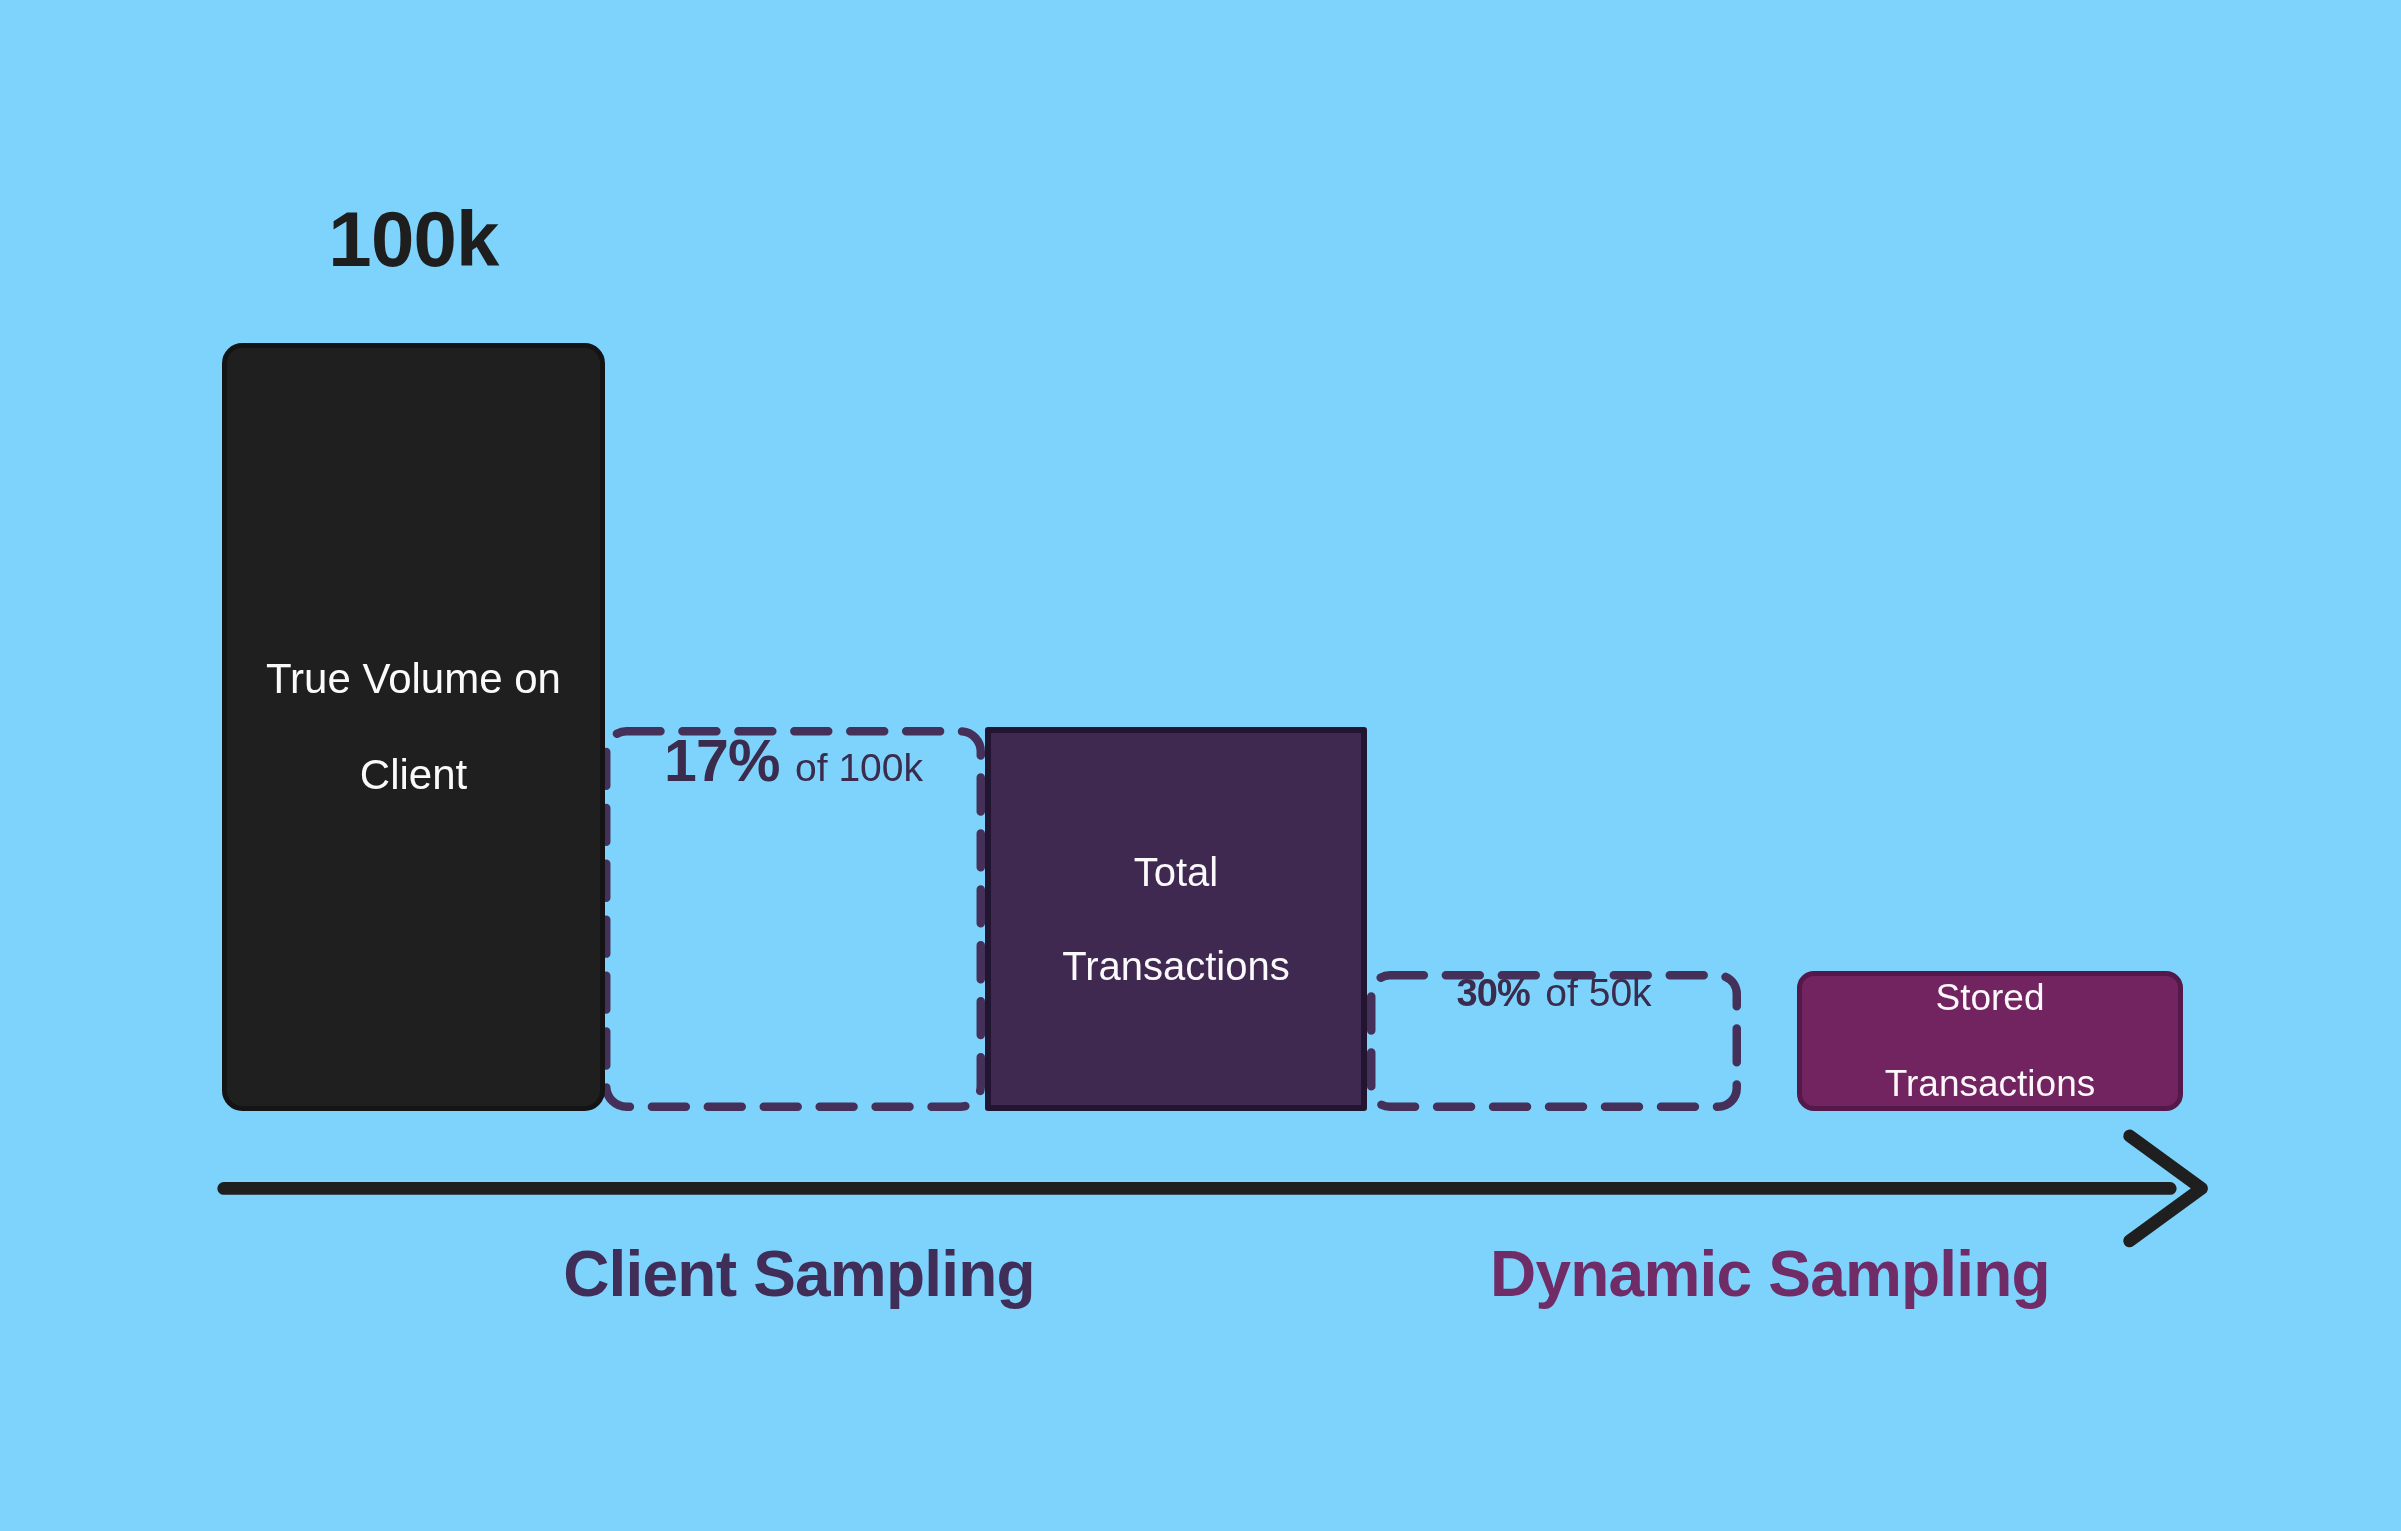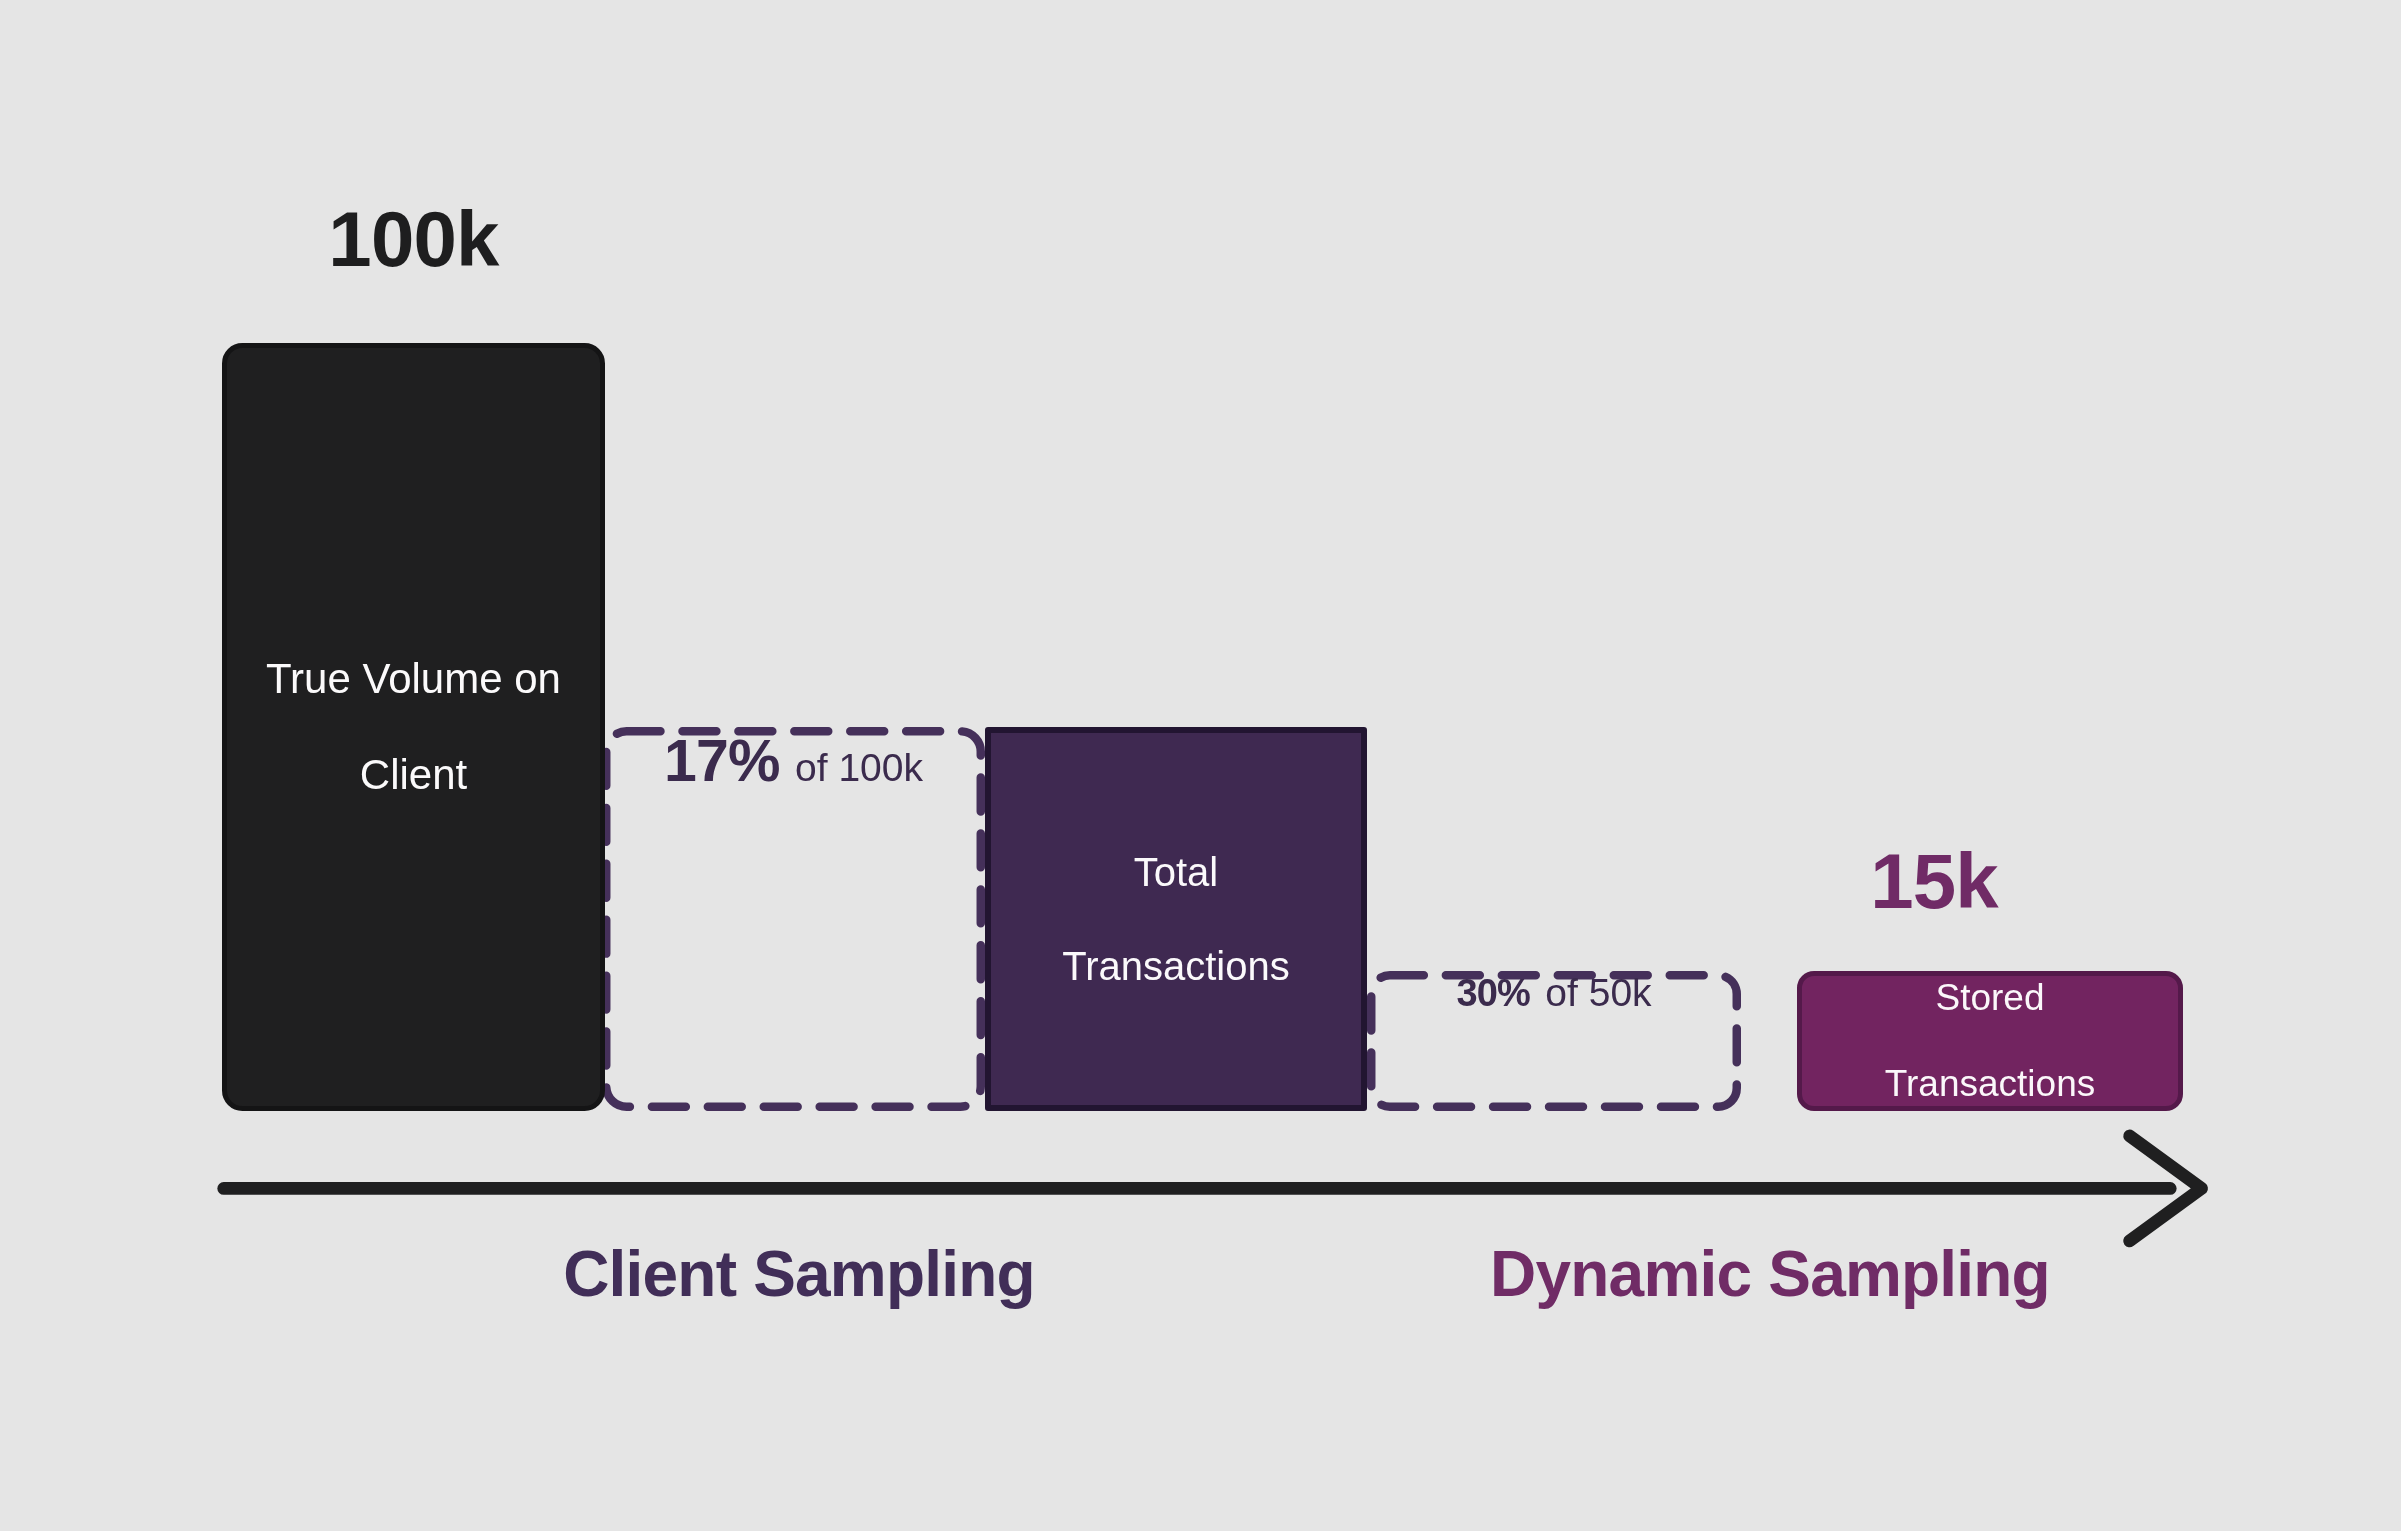--- a/index.html
+++ b/index.html
@@ -2,21 +2,21 @@
 <html style="font-size:13.6px"><head>
 <meta charset="utf-8">
 <style>
   html, body { margin: 0; padding: 0; }
   body { font-family: "Liberation Sans", "DejaVu Sans", sans-serif; }
 
   .canvas {
     position: relative;
     width: 2401px;
     height: 1531px;
-    background: #e5e5e5;
+    background: #7dd3fc;
     overflow: hidden;
   }
 
   .abs { position: absolute; box-sizing: border-box; }
 
   
   .value-label {
     font-size: 78px;
     font-weight: 600;
     line-height: 1;
@@ -102,21 +102,20 @@
   }
   .stage-client  { left: 290px;  color: #412e58; }
   .stage-dynamic { left: 1261px; color: #702c66; }
 </style>
 </head>
 <body>
 
 <div class="canvas">
 
   <div class="abs value-label v100k">100k</div>
-  <div class="abs value-label v15k">15k</div>
 
   <svg class="abs dashed-svg dash1" width="383" height="384" viewBox="0 0 452 453">
     <rect x="5" y="5" width="442" height="443" rx="24" fill="none" stroke="#45305a" stroke-width="10" stroke-dasharray="40 26" stroke-linecap="round"></rect>
   </svg>
   <svg class="abs dashed-svg dash2" width="374" height="140" viewBox="0 0 441 165">
     <rect x="5" y="5" width="431" height="155" rx="22" fill="none" stroke="#45305a" stroke-width="10" stroke-dasharray="40 26" stroke-linecap="round"></rect>
   </svg>
 
   <div class="abs pct-box pct1">
     <span class="pct-big">17%</span>

